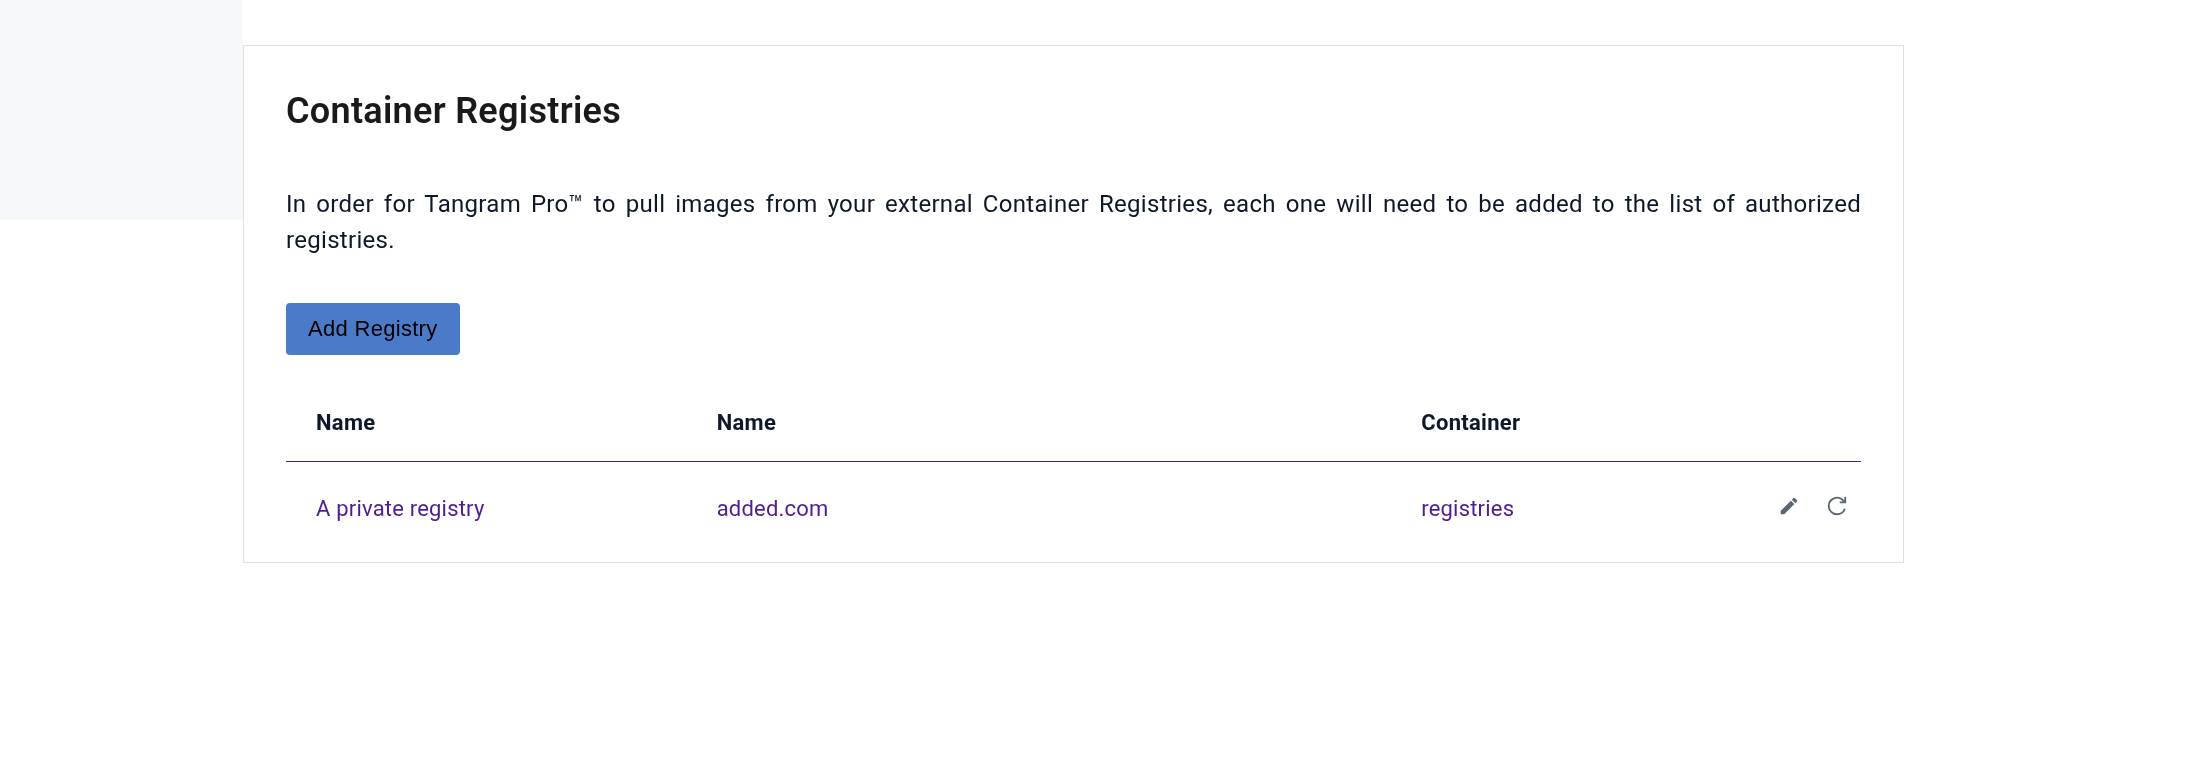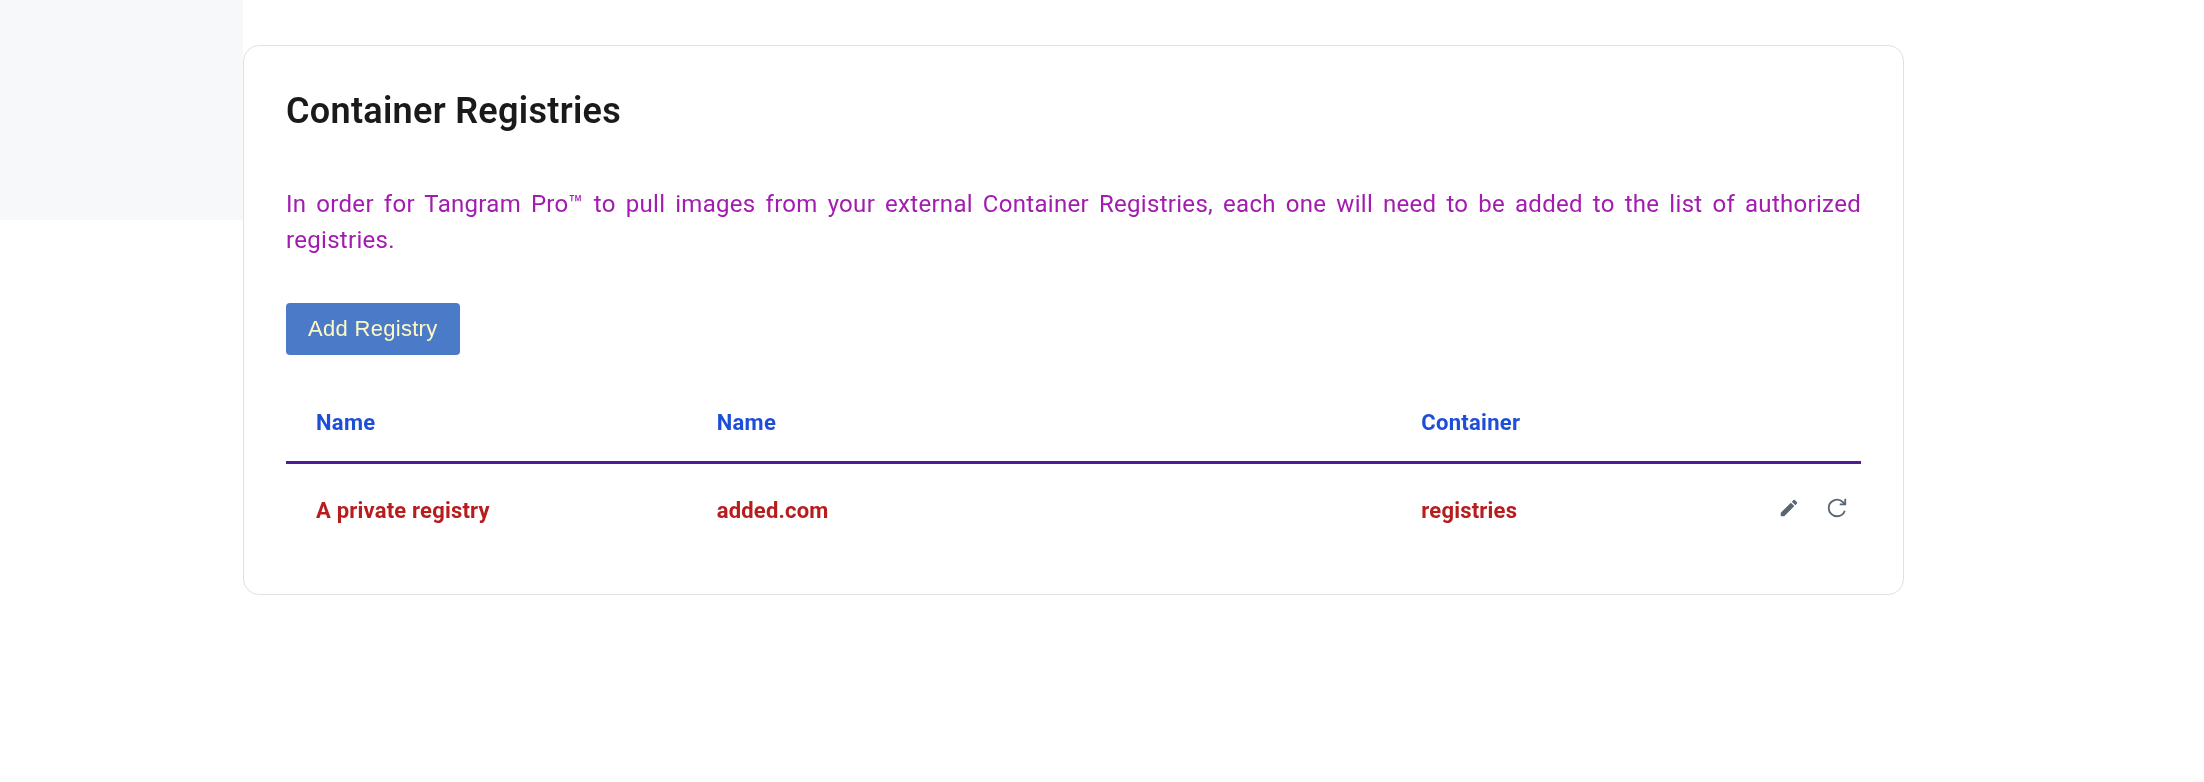--- a/index.html
+++ b/index.html
@@ -18,71 +18,71 @@
       width: 243px;
       height: 220px;
       background: #f7f8f9;
     }
     .main {
       flex: 1;
       padding: 45px 0 0 0;
     }
     .card {
       border: 1px solid #dfe1e4;
-      border-radius: 16px;
-      padding: 44px 42px 70px 42px;
+      border-radius: 0;
+      padding: 44px 42px 40px 42px;
       margin-right: 300px;
       background: #ffffff;
     }
     .card-title {
       font-size: 36px;
       font-weight: 600;
       color: #1a1a1a;
       letter-spacing: 0.3px;
       margin-bottom: 55px;
     }
     .card-description {
       font-size: 24px;
-      color: #a21caf;
+      color: #0f172a;
       line-height: 1.48;
       letter-spacing: 0.3px;
       margin-bottom: 45px;
       text-align: justify;
     }
     .add-button {
       background: #4b7ac9;
-      color: #fef9c3;
+      color: #000000;
       border: none;
       border-radius: 4px;
       padding: 13px 22px;
       font-size: 22px;
       font-weight: 400;
       cursor: pointer;
       letter-spacing: 0.3px;
     }
     .table-wrap {
       margin-top: 55px;
     }
     table {
       width: 100%;
       border-collapse: collapse;
     }
     thead th {
       text-align: left;
       font-size: 22px;
       font-weight: 700;
-      color: #1d4ed8;
+      color: #0f172a;
       padding: 0 0 26px 30px;
       letter-spacing: 0.3px;
-      border-bottom: 3px solid #4c1d95;
+      border-bottom: 1px solid #4c1d95;
     }
     tbody td {
       font-size: 22px;
-      font-weight: 700;
-      color: #b91c1c;
+      font-weight: 400;
+      color: #4c1d95;
       padding: 32px 0 0 30px;
       letter-spacing: 0.2px;
     }
     .col-name { width: 290px; }
     .col-host { width: 510px; }
     .col-user { width: 220px; }
     .col-actions { width: 120px; }
     .actions-cell {
       text-align: right;
       padding-right: 10px;

